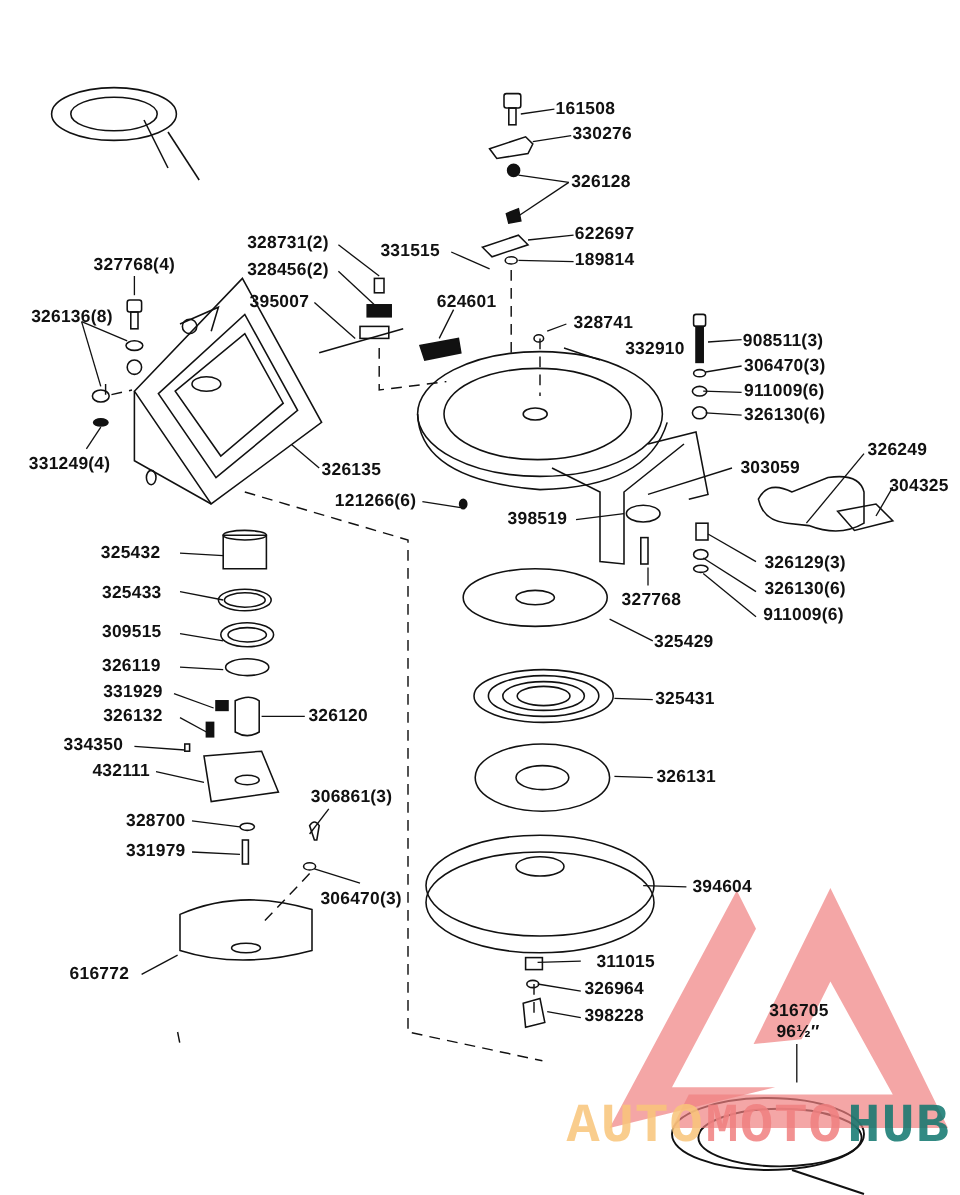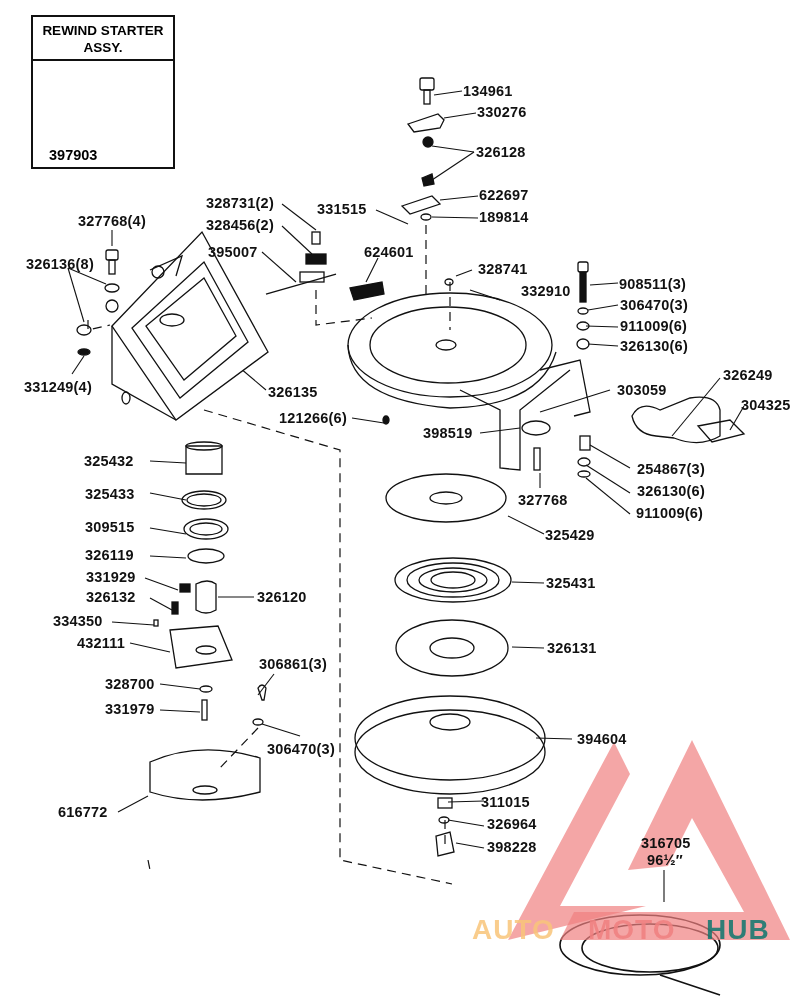--- a/index.html
+++ b/index.html
@@ -2,21 +2,21 @@
 <html><head>
 <meta charset="utf-8">
 <style>
   html, body { margin: 0; padding: 0; background: #ffffff; }
   #stage { position: relative; width: 800px; height: 996px; overflow: hidden; background: #fff; font-family: "Liberation Sans", sans-serif; }
   svg { position: absolute; left: 0; top: 0; }
   .lbl { position: absolute; font-family: "Liberation Sans", sans-serif; font-weight: bold; font-size: 14.5px; color: #111; white-space: nowrap; letter-spacing: 0.2px; line-height: 1; }
   .inset { position: absolute; left: 31px; top: 15px; width: 140px; height: 150px; border: 2px solid #111; background: #fff; }
   .inset-title { position: absolute; left: 0; top: 0; width: 140px; height: 44px; border-bottom: 2px solid #111; text-align: center; font-weight: bold; font-size: 13.5px; line-height: 17px; padding-top: 5px; box-sizing: border-box; }
   .inset-num { position: absolute; left: 16px; top: 130px; font-weight: bold; font-size: 14.5px; }
-  .wm { position: absolute; top: 916px; font-family: Liberation Sans, sans-serif; font-weight: bold; font-size: 28px; letter-spacing: 1px; line-height: 1; }
+  .wm { position: absolute; top: 916px; font-family: Liberation Mono, monospace; font-weight: bold; font-size: 46px; letter-spacing: 1px; line-height: 1; }
 </style>
 </head>
 <body>
 
 <div id="stage">
 
   <svg width="800" height="996" viewBox="0 0 800 996" fill="none" stroke="#111" stroke-width="1.3">
 
     <g stroke-dasharray="9 6" stroke-width="1.2">
       <path d="M204 410 L340 450 L340 860 L452 884"></path>
@@ -200,29 +200,22 @@
       <ellipse cx="650" cy="948" rx="68" ry="24" stroke-width="1.6"></ellipse>
       <path d="M660 975 L720 995" stroke-width="1.6"></path>
     </g>
 
     <g fill="#f08080" fill-opacity="0.7" stroke="none">
       <path d="M508 940 L614 742 L630 774 L560 906 L646 906 Z"></path>
       <path d="M628 870 L692 740 L790 940 L560 940 L574 912 L744 912 L692 818 L668 866 Z"></path>
     </g>
   </svg>
 
-  <div class="inset">
-    <div class="inset-title">
-      <div>REWIND STARTER</div>
-      <div>ASSY.</div>
-    </div>
-    <div class="inset-num">397903</div>
-  </div>
-
-  <div class="lbl" style="left:463px;top:84px">134961</div>
+
+  <div class="lbl" style="left:463px;top:84px">161508</div>
   <div class="lbl" style="left:477px;top:105px">330276</div>
   <div class="lbl" style="left:476px;top:145px">326128</div>
   <div class="lbl" style="left:479px;top:188px">622697</div>
   <div class="lbl" style="left:479px;top:210px">189814</div>
   <div class="lbl" style="left:206px;top:196px">328731(2)</div>
   <div class="lbl" style="left:206px;top:218px">328456(2)</div>
   <div class="lbl" style="left:317px;top:202px">331515</div>
   <div class="lbl" style="left:78px;top:214px">327768(4)</div>
   <div class="lbl" style="left:26px;top:257px">326136(8)</div>
   <div class="lbl" style="left:208px;top:245px">395007</div>
@@ -234,42 +227,42 @@
   <div class="lbl" style="left:620px;top:319px">911009(6)</div>
   <div class="lbl" style="left:620px;top:339px">326130(6)</div>
   <div class="lbl" style="left:24px;top:380px">331249(4)</div>
   <div class="lbl" style="left:268px;top:385px">326135</div>
   <div class="lbl" style="left:617px;top:383px">303059</div>
   <div class="lbl" style="left:723px;top:368px">326249</div>
   <div class="lbl" style="left:741px;top:398px">304325</div>
   <div class="lbl" style="left:279px;top:411px">121266(6)</div>
   <div class="lbl" style="left:423px;top:426px">398519</div>
   <div class="lbl" style="left:84px;top:454px">325432</div>
-  <div class="lbl" style="left:637px;top:462px">254867(3)</div>
+  <div class="lbl" style="left:637px;top:462px">326129(3)</div>
   <div class="lbl" style="left:518px;top:493px">327768</div>
   <div class="lbl" style="left:637px;top:484px">326130(6)</div>
   <div class="lbl" style="left:85px;top:487px">325433</div>
   <div class="lbl" style="left:636px;top:506px">911009(6)</div>
   <div class="lbl" style="left:85px;top:520px">309515</div>
   <div class="lbl" style="left:545px;top:528px">325429</div>
   <div class="lbl" style="left:85px;top:548px">326119</div>
   <div class="lbl" style="left:86px;top:570px">331929</div>
   <div class="lbl" style="left:546px;top:576px">325431</div>
   <div class="lbl" style="left:86px;top:590px">326132</div>
   <div class="lbl" style="left:257px;top:590px">326120</div>
   <div class="lbl" style="left:53px;top:614px">334350</div>
   <div class="lbl" style="left:77px;top:636px">432111</div>
   <div class="lbl" style="left:547px;top:641px">326131</div>
   <div class="lbl" style="left:259px;top:657px">306861(3)</div>
   <div class="lbl" style="left:105px;top:677px">328700</div>
   <div class="lbl" style="left:105px;top:702px">331979</div>
   <div class="lbl" style="left:267px;top:742px">306470(3)</div>
   <div class="lbl" style="left:577px;top:732px">394604</div>
   <div class="lbl" style="left:58px;top:805px">616772</div>
-  <div class="lbl" style="left:481px;top:795px">311015</div>
+  <div class="lbl" style="left:497px;top:795px">311015</div>
   <div class="lbl" style="left:487px;top:817px">326964</div>
   <div class="lbl" style="left:641px;top:836px">316705</div>
   <div class="lbl" style="left:647px;top:853px">96½″</div>
   <div class="lbl" style="left:487px;top:840px">398228</div>
 
   <div class="wm" style="left:472px;color:#f9c57a;opacity:0.85">AUTO</div>
   <div class="wm" style="left:588px;color:#f08080;opacity:0.85">MOTO</div>
   <div class="wm" style="left:706px;color:#0f766e;opacity:0.85">HUB</div>
 </div>
 

